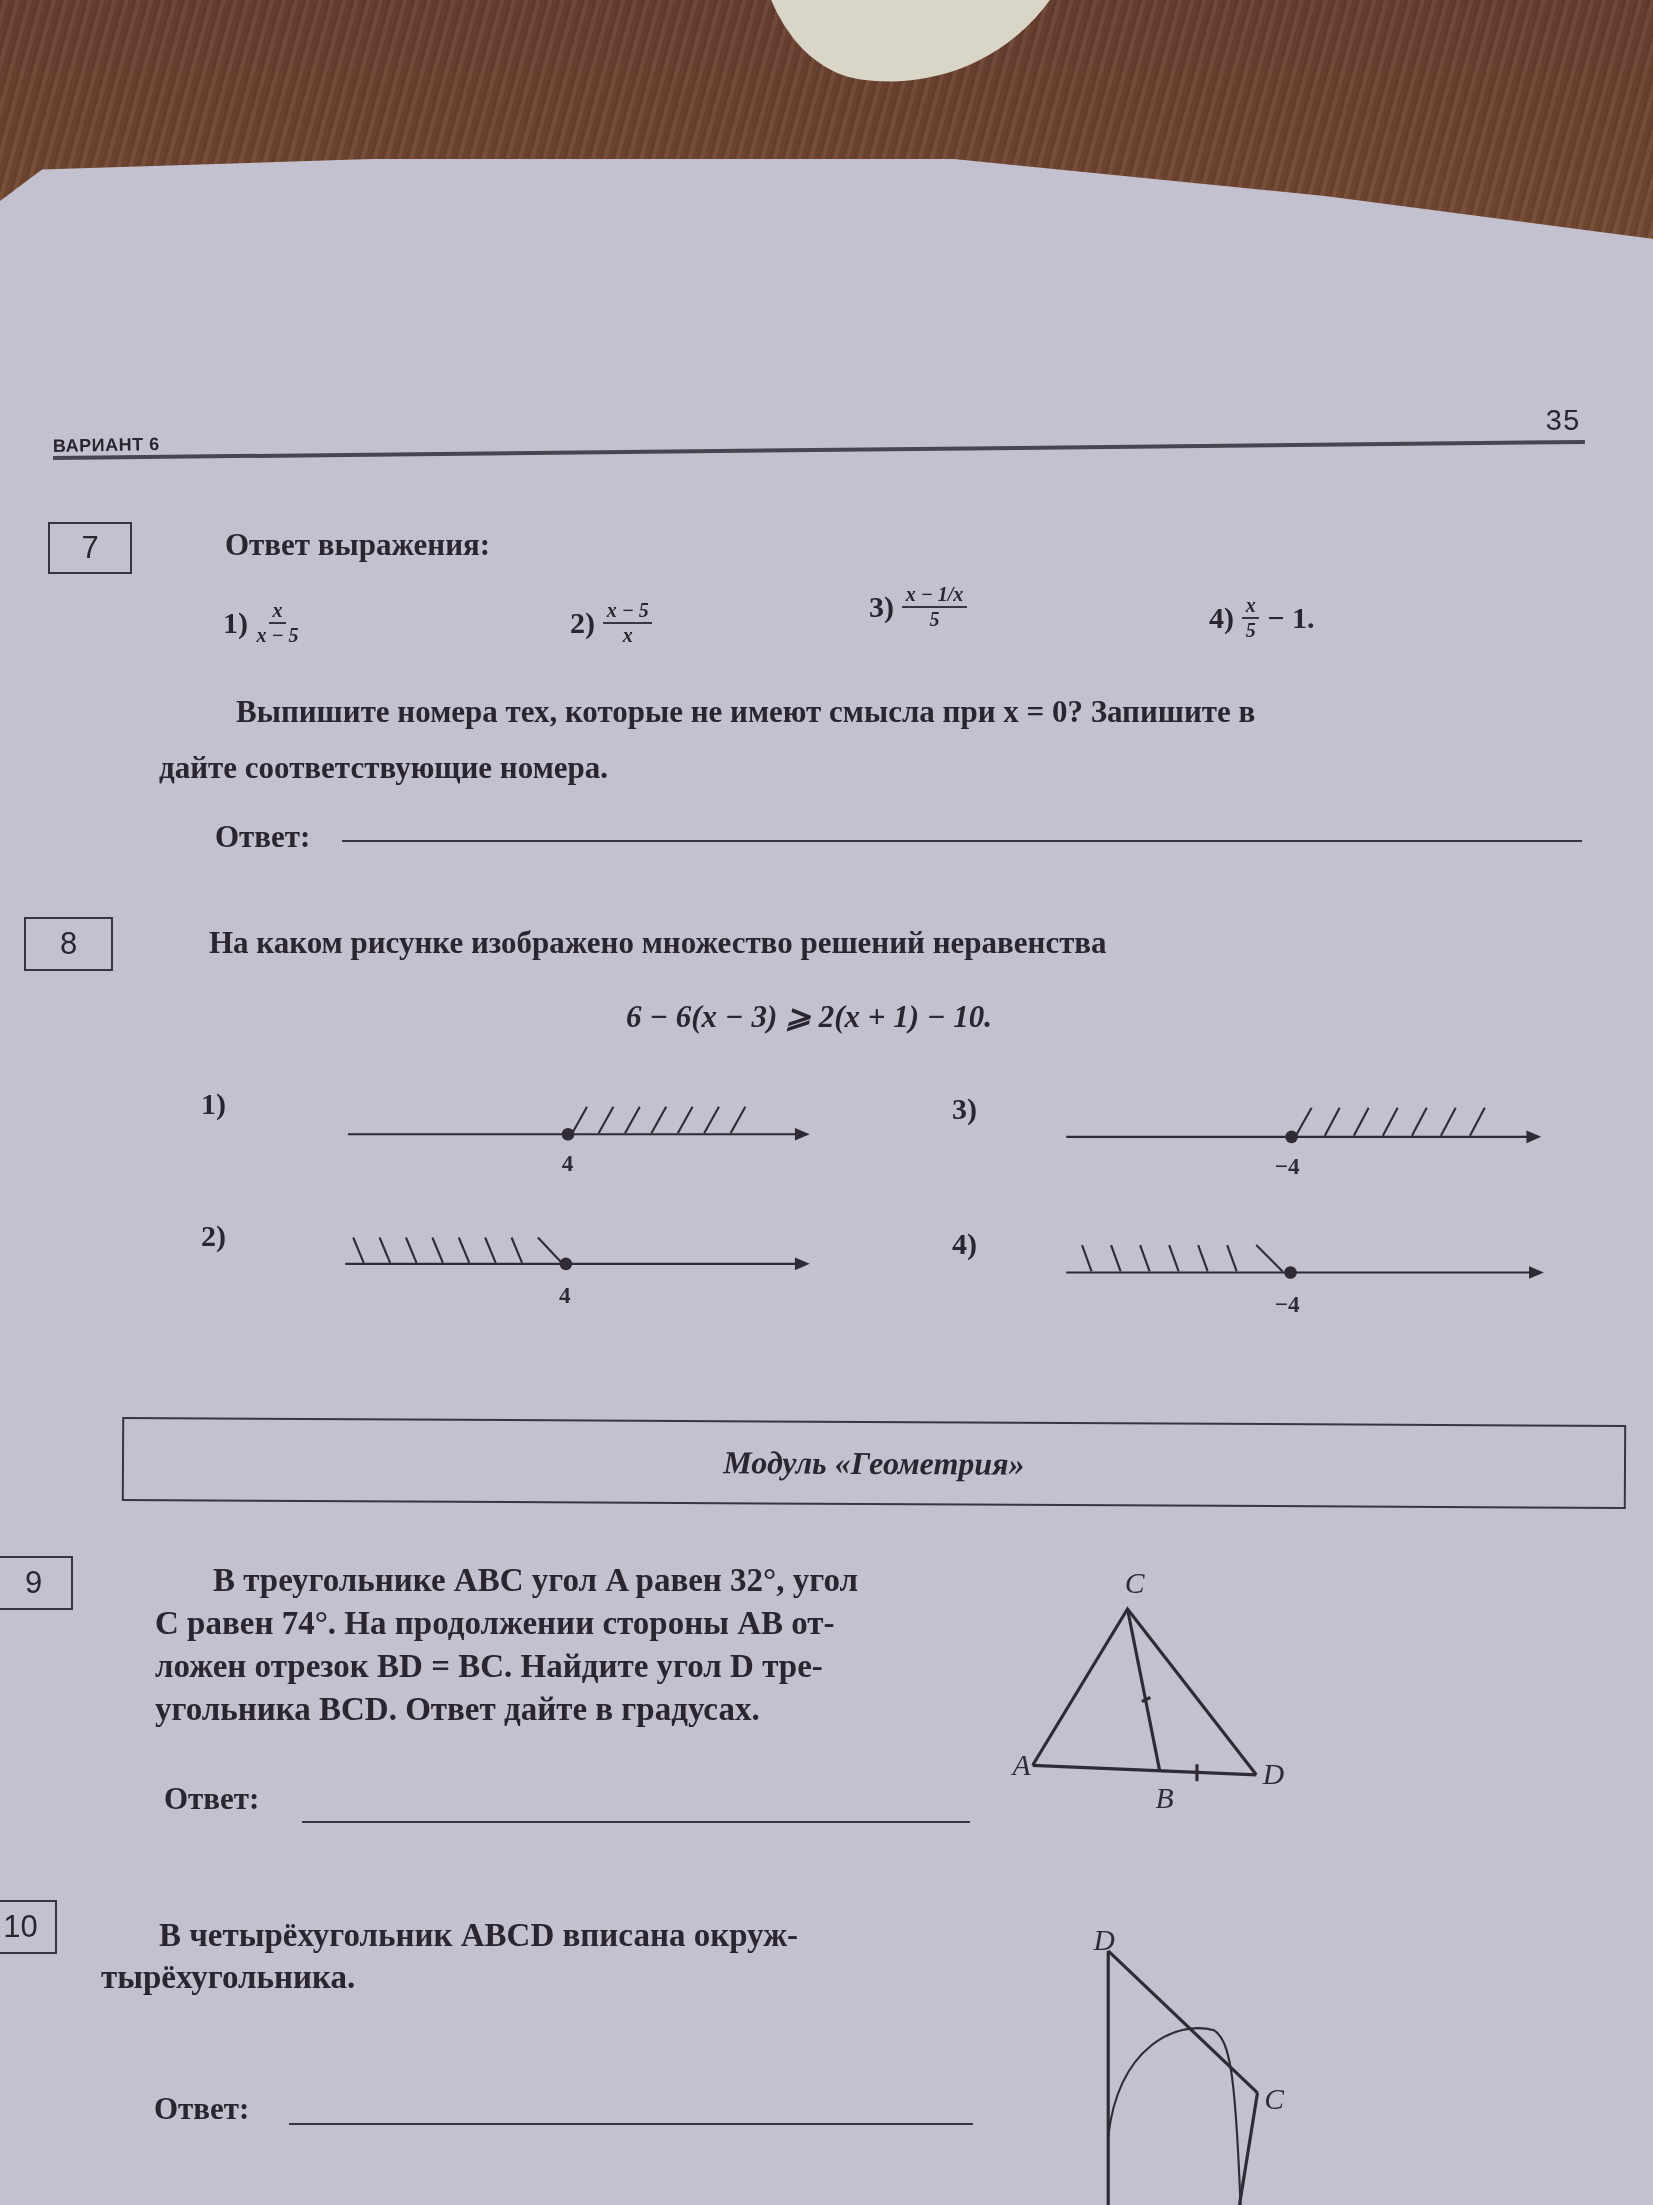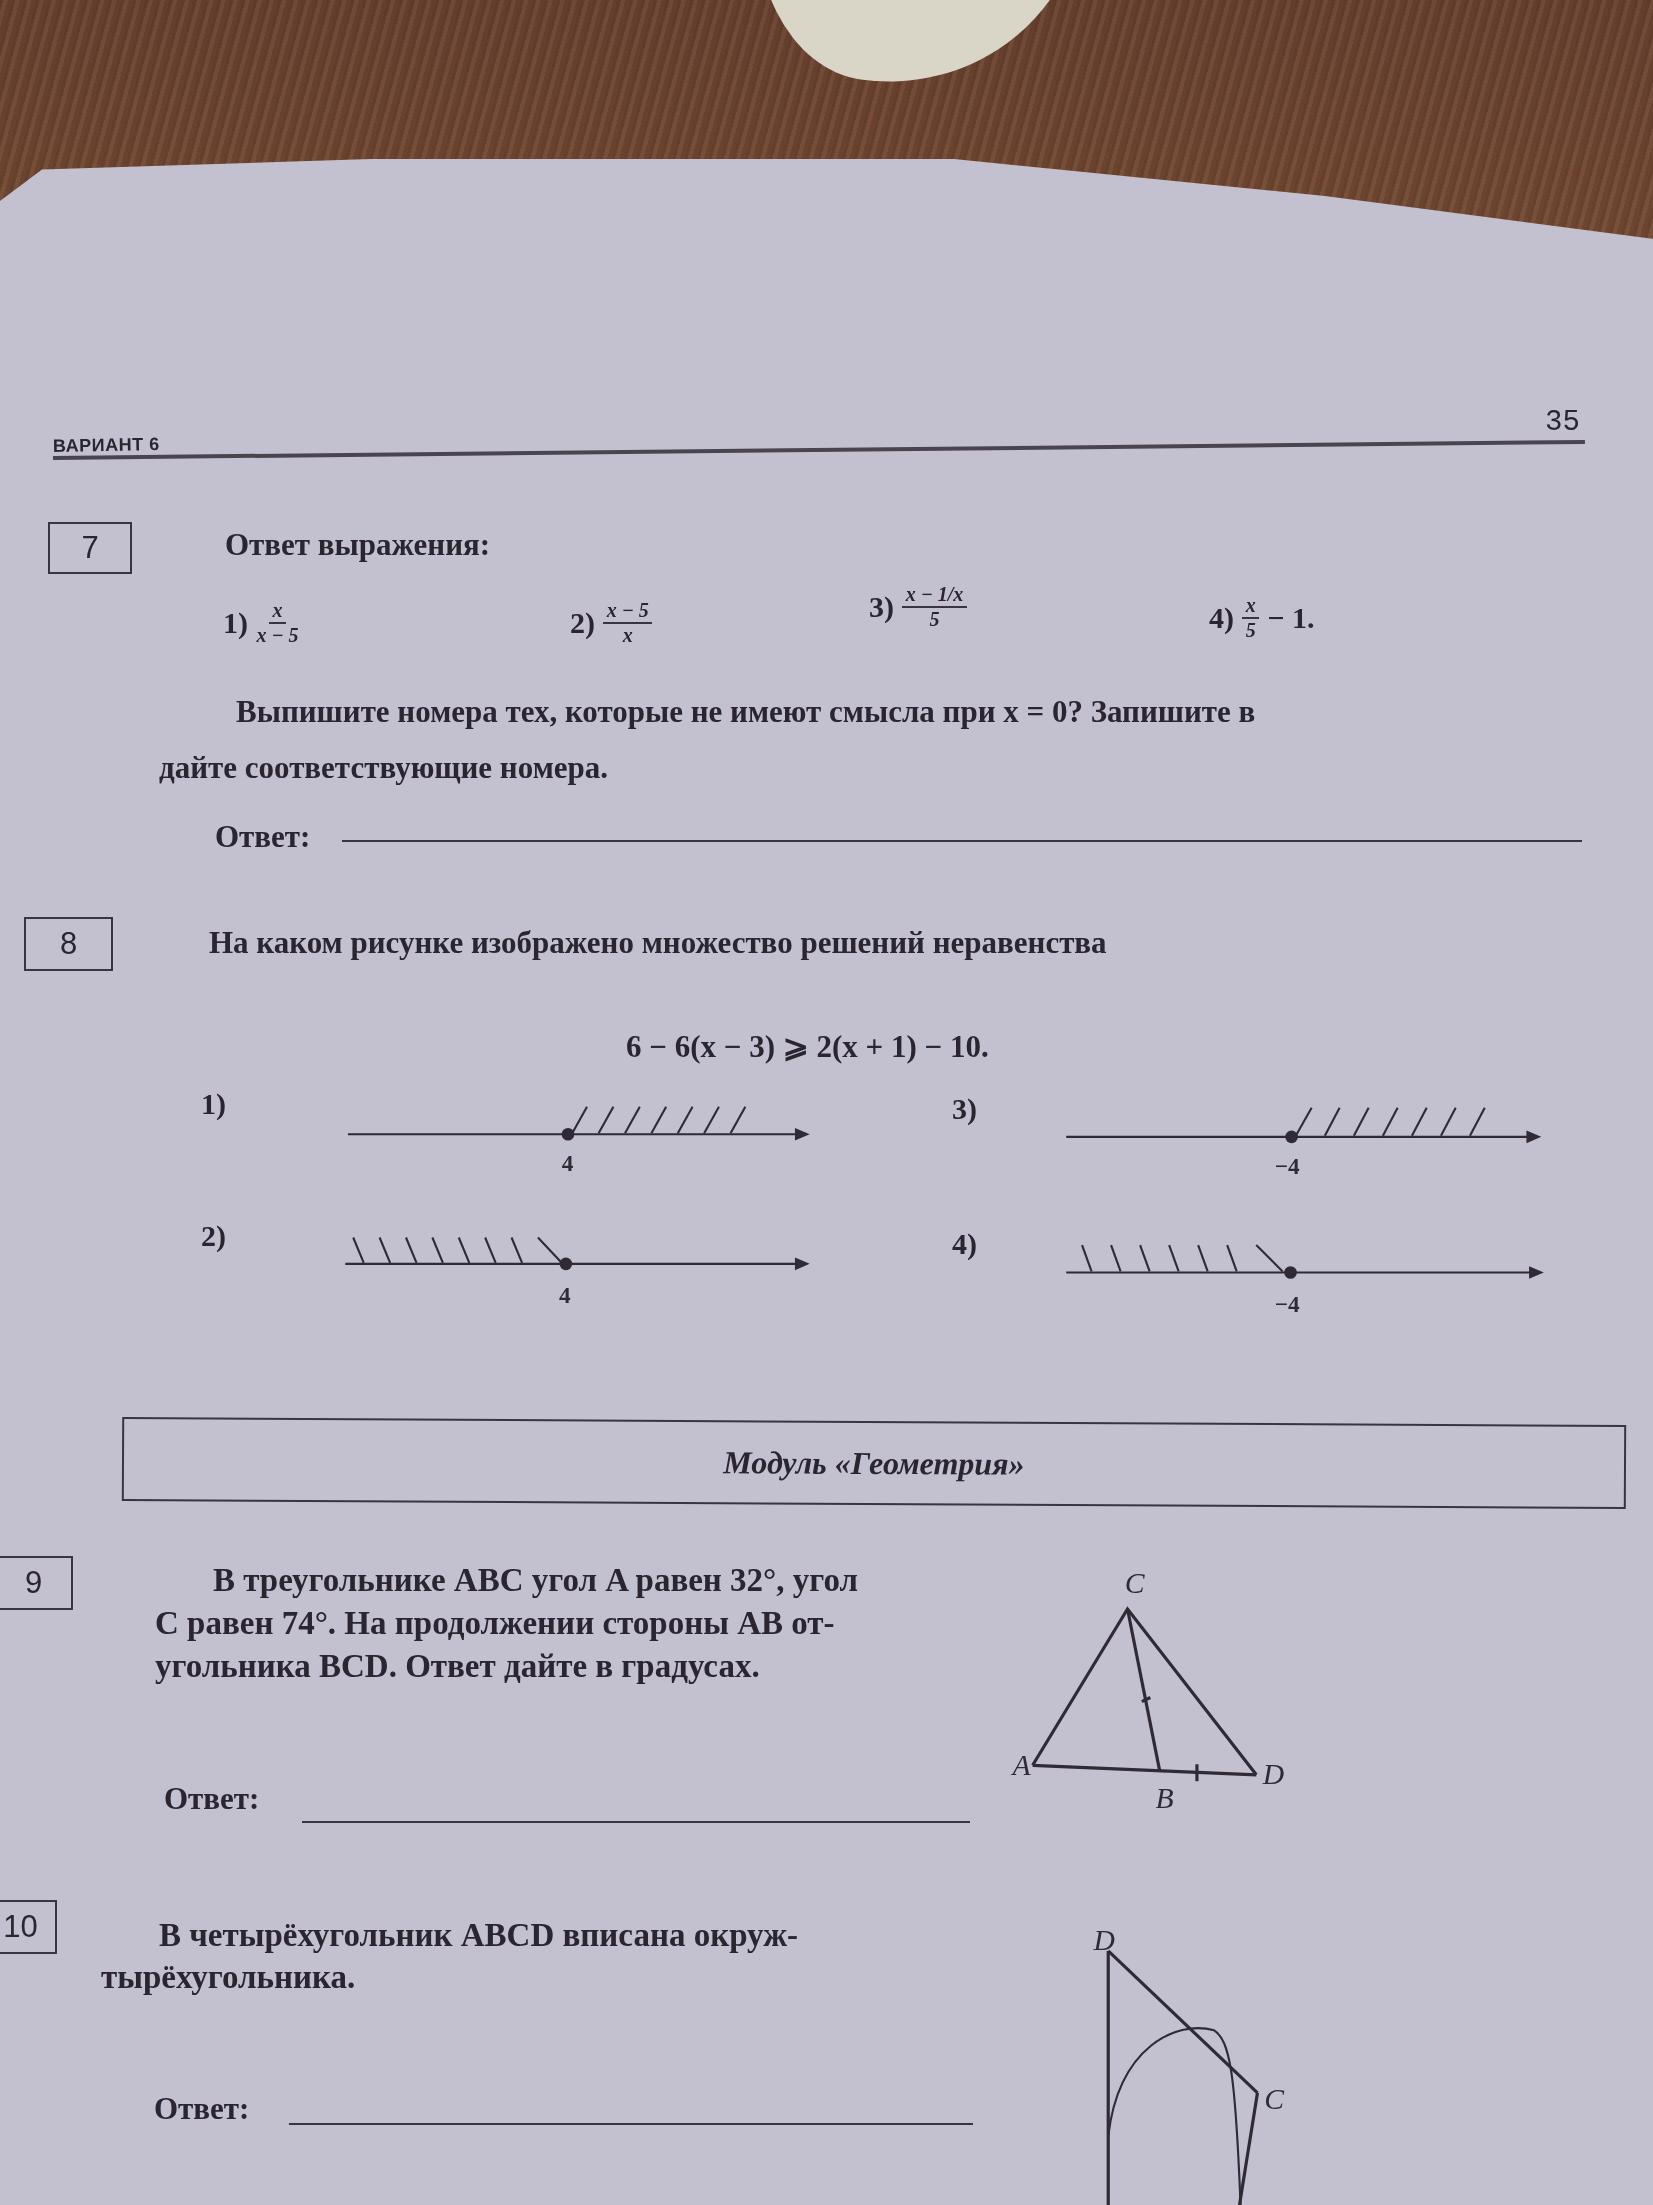--- a/index.html
+++ b/index.html
@@ -92,21 +92,21 @@
 
 <div class="abs bold text-lg" style="left:236px;top:689px;width:1378px;">Выпишите номера тех, которые не имеют смысла при x = 0? Запишите в</div>
 <div class="abs bold text-lg" style="left:159px;top:745px;width:1378px;">дайте соответствующие номера.</div>
 <div class="abs bold text-lg" style="left:215px;top:814px;">Ответ:</div>
 <div class="abs answer-line" style="left:342px;top:840px;width:1240px;height:0;"></div>
 
 <div class="abs task-box" style="left:24px;top:917px;width:85px;height:50px;">
   <span>8</span>
 </div>
 <div class="abs bold text-lg" style="left:209px;top:920px;width:1378px;">На каком рисунке изображено множество решений неравенства</div>
-<div class="abs bold text-lg" style="left:626px;top:1024px;">6 − 6(x − 3) ⩾ 2(x + 1) − 10.</div>
+<div class="abs bold text-lg" style="left:626px;top:994px;font-style:italic;">6 − 6(x − 3) ⩾ 2(x + 1) − 10.</div>
 
 <div class="abs option" style="left:201px;top:1087px;">1)</div>
 <div class="abs option" style="left:201px;top:1219px;">2)</div>
 <div class="abs option" style="left:952px;top:1092px;">3)</div>
 <div class="abs option" style="left:952px;top:1227px;">4)</div>
 
 <svg class="abs" style="left:339px;top:1092px;" width="477" height="95" viewBox="0 0 900 180">
   <g stroke="#2f2a35" stroke-width="4">
     <line x1="15" y1="80" x2="870" y2="80"></line>
     <line x1="440" y1="78" x2="468" y2="28"></line>
@@ -171,20 +171,21 @@
 <div class="abs module-box">
   <span class="module-title">Модуль «Геометрия»</span>
 </div>
 
 <div class="abs task-box" style="left:-5.3px;top:1556px;width:74px;height:50px;">
   <span>9</span>
 </div>
 <div class="abs bold" style="left:114px;top:1559px;font-size:33px;line-height:43px;width:901px;margin-left:41px;">
   <div style="padding-left:58px;">В треугольнике ABC угол A равен 32°, угол</div>
   <div>C равен 74°. На продолжении стороны AB от-</div>
+  <div>ложен отрезок BD = BC. Найдите угол D тре-</div>
   <div>угольника BCD. Ответ дайте в градусах.</div>
 </div>
 <div class="abs bold text-lg" style="left:164px;top:1776px;">Ответ:</div>
 <div class="abs answer-line" style="left:302px;top:1821px;width:668px;height:0;"></div>
 
 <svg class="abs" style="left:1007px;top:1548px;" width="647" height="318" viewBox="0 0 1220 600">
   <g stroke="#2f2a35" stroke-width="6" fill="none">
     <polyline points="48,410 227,115 470,428"></polyline>
     <line x1="48" y1="410" x2="470" y2="428"></line>
     <line x1="227" y1="115" x2="288" y2="422"></line>

